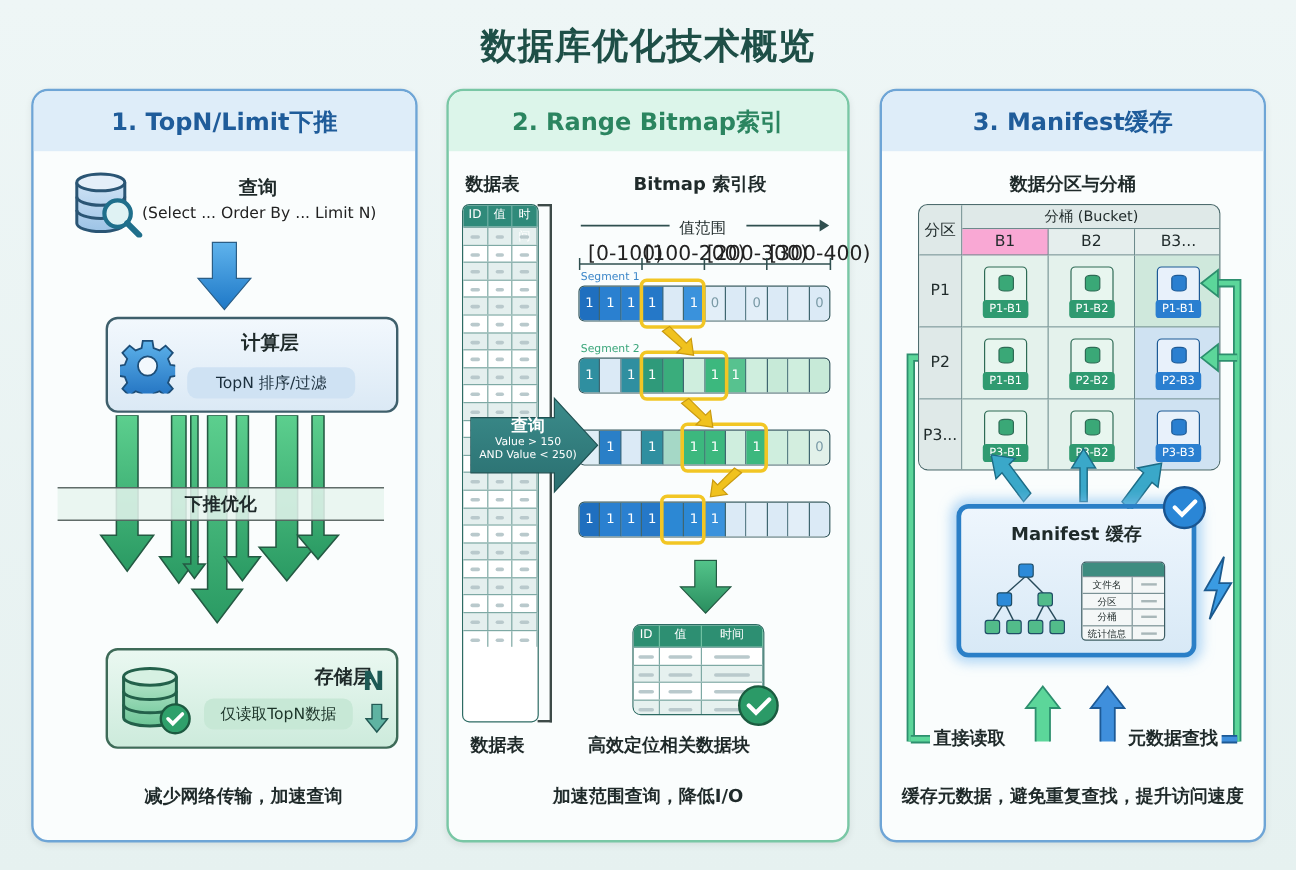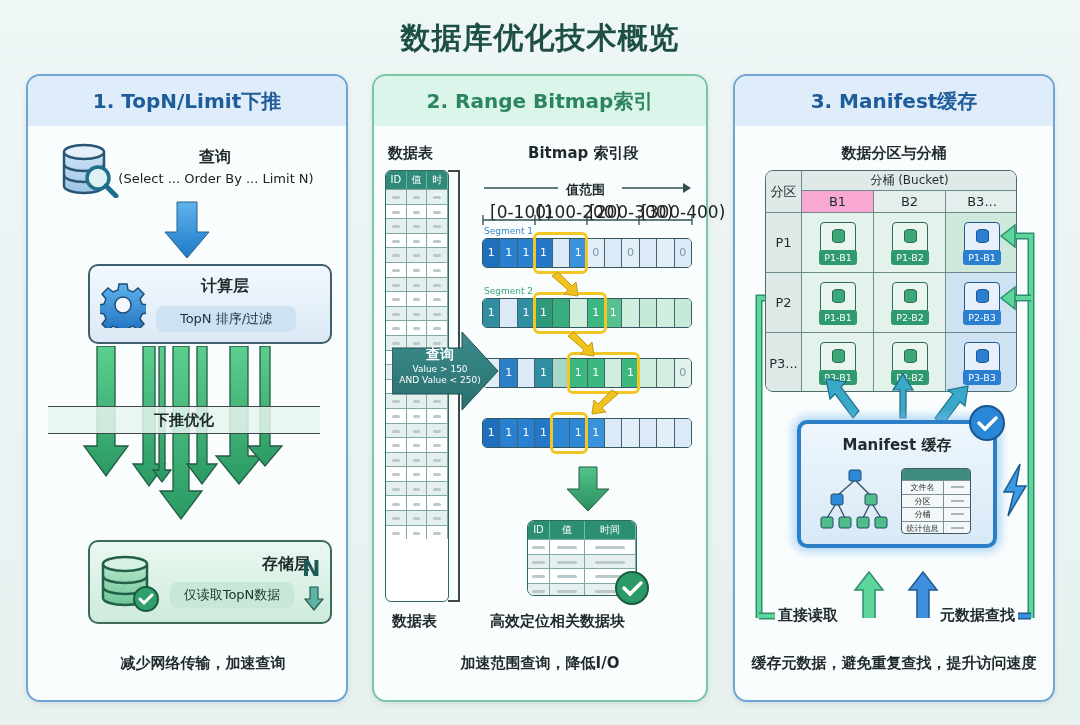--- a/index.html
+++ b/index.html
@@ -329,21 +329,21 @@
 
 <div class="abs" style="left:458px;top:170px;width:10px;height:432px;border-left:2px solid #3d4a48;border-top:2px solid #3d4a48;border-bottom:2px solid #3d4a48;border-left-width:0;border-right:2px solid #3d4a48;width:12px;transform:translateX(-10px)"></div>
 
 <div class="sub-title" style="left:392px;top:612px">数据表</div>
 
 <svg class="abs" style="left:480px;top:180px" width="215" height="20">
   <line x1="4" y1="8" x2="78" y2="8" stroke="#2f4f4f" stroke-width="1.5"></line>
   <line x1="142" y1="8" x2="205" y2="8" stroke="#2f4f4f" stroke-width="1.5"></line>
   <path d="M203 3 l8 5 l-8 5 z" fill="#2f4f4f"></path>
 </svg>
-<div class="abs" style="left:566px;top:181px;font-size:13px;font-weight:bold">值范围</div>
+<div class="abs" style="left:566px;top:181px;font-size:13px;font-weight:normal">值范围</div>
 <div class="range-label" style="left:490px;top:202px">[0-100)</div>
 <div class="range-label" style="left:537px;top:202px">[100-200)</div>
 <div class="range-label" style="left:589px;top:202px">[200-300)</div>
 <div class="range-label" style="left:641px;top:202px">[300-400)</div>
 <svg class="abs" style="left:482px;top:215px" width="212" height="10">
   <line x1="1" y1="5" x2="210" y2="5" stroke="#2f4f4f" stroke-width="1.3"></line>
   <g stroke="#2f4f4f" stroke-width="1.3">
       <line x1="1" y1="0" x2="1" y2="10"></line>
       <line x1="53" y1="0" x2="53" y2="10"></line>
       <line x1="105" y1="0" x2="105" y2="10"></line>

